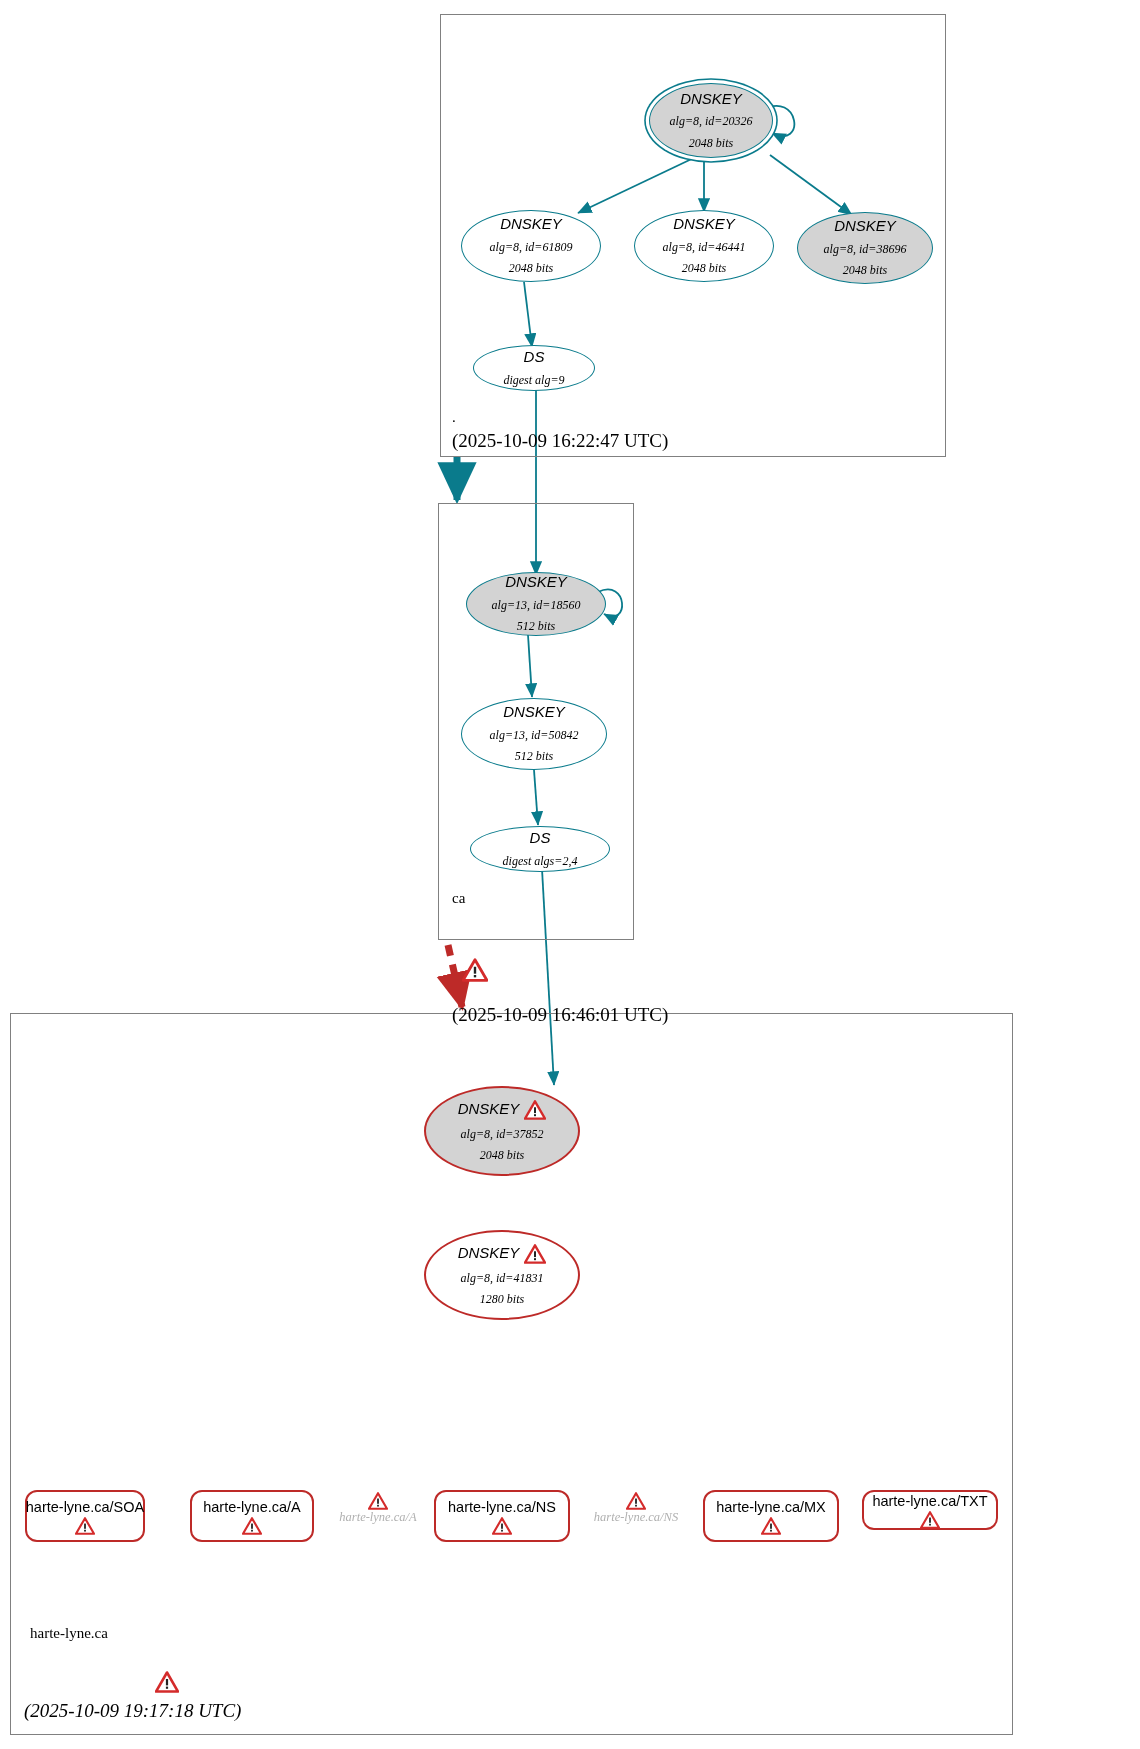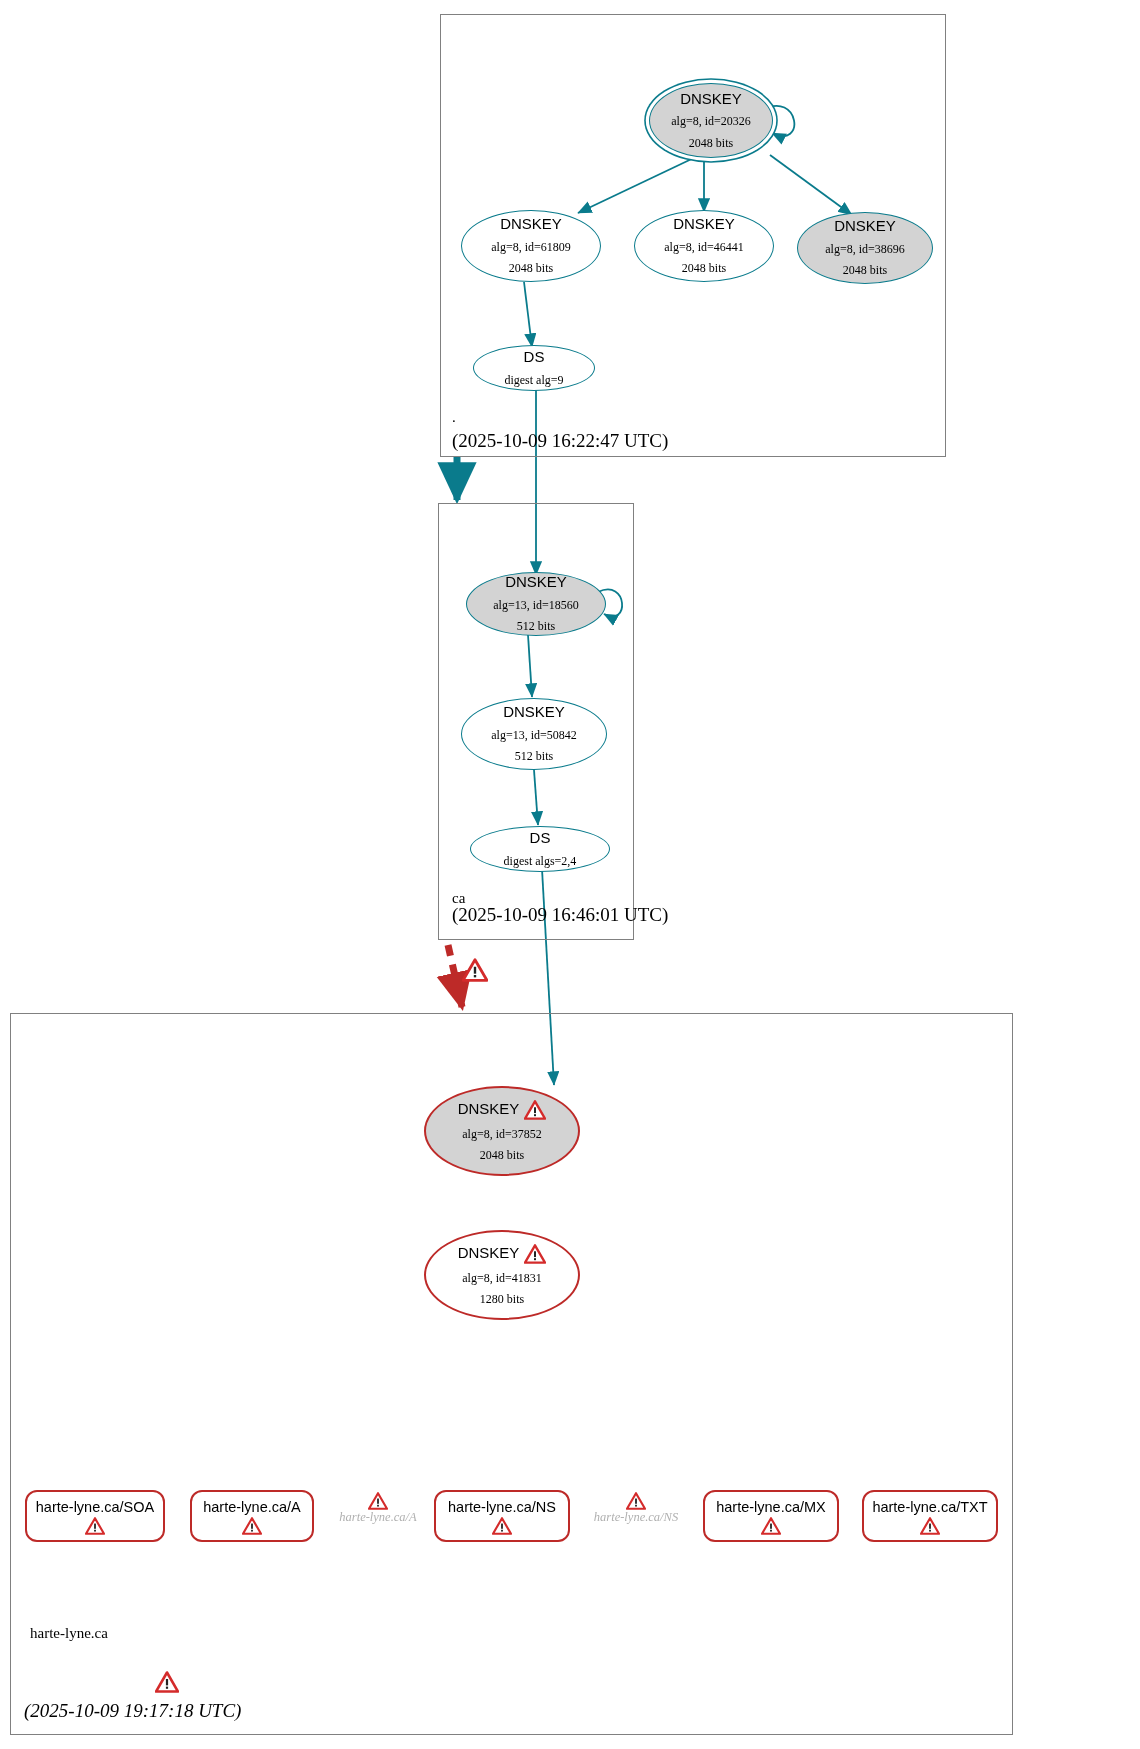--- a/index.html
+++ b/index.html
@@ -43,20 +43,21 @@
     box-sizing: border-box;
     display: flex;
     flex-direction: column;
     align-items: center;
     justify-content: center;
     text-align: center;
     line-height: 1.12;
   }
   .ellipse {
     border-radius: 50%;
+    font-style: italic;
   }
   .node .t1 {
     font-family: "Liberation Sans", sans-serif;
     font-size: 15px;
     color: #000000;
     white-space: nowrap;
   }
   .node .t2, .node .t3 {
     font-family: "Liberation Serif", serif;
     font-size: 12px;
@@ -160,21 +161,21 @@
 </svg>
 
 <div class="zone-box" style="left:440px; top:14px; width:506px; height:443px;"></div>
 <div class="zone-box" style="left:438px; top:503px; width:196px; height:437px;"></div>
 <div class="zone-box" style="left:10px; top:1013px; width:1003px; height:722px;"></div>
 
 <div class="zone-label zone-name" style="left:452px; top:409px;">.</div>
 <div class="zone-label zone-time" style="left:452px; top:430px;">(2025-10-09 16:22:47 UTC)</div>
 
 <div class="zone-label zone-name" style="left:452px; top:890px;text-align:right;">ca</div>
-<div class="zone-label zone-time" style="left:452px; top:864px;margin-top:40px;">(2025-10-09 16:46:01 UTC)</div>
+<div class="zone-label zone-time" style="left:452px; top:964px;margin-top:40px;">(2025-10-09 16:46:01 UTC)</div>
 
 <div class="zone-label zone-name" style="left:30px; top:1625px;">harte-lyne.ca</div>
 <div class="zone-label zone-time" style="left:24px; top:1700px;font-style:italic;">(2025-10-09 19:17:18 UTC)</div>
 <span class="warn" style="position:absolute; left:155px; top:1671px;">
   <svg width="24" height="22" viewBox="0 0 24 22">
     <path d="M12 1.5 L23 20.5 L1 20.5 Z" fill="#ffffff" stroke="#d42b2b" stroke-width="2.6" stroke-linejoin="round"></path>
     <rect x="10.9" y="8" width="2.2" height="6.4" fill="#222"></rect>
     <rect x="10.9" y="15.6" width="2.2" height="2.2" fill="#222"></rect>
   </svg>
 </span>
@@ -256,21 +257,21 @@
         <path d="M12 1.5 L23 20.5 L1 20.5 Z" fill="#ffffff" stroke="#d42b2b" stroke-width="2.6" stroke-linejoin="round"></path>
         <rect x="10.9" y="8" width="2.2" height="6.4" fill="#222"></rect>
         <rect x="10.9" y="15.6" width="2.2" height="2.2" fill="#222"></rect>
       </svg>
     </span>
   </div>
   <div class="t2">alg=8, id=41831</div>
   <div class="t3">1280 bits</div>
 </div>
 
-<div class="rrset" style="left:25px; top:1490px; width:140px; height:52px;">
+<div class="rrset" style="left:25px; top:1490px; width:120px; height:52px;">
   <div class="label">harte-lyne.ca/SOA</div>
   <span class="warn" style="margin-top:2px;">
     <svg width="20" height="18" viewBox="0 0 24 22">
       <path d="M12 1.5 L23 20.5 L1 20.5 Z" fill="#ffffff" stroke="#d42b2b" stroke-width="2.6" stroke-linejoin="round"></path>
       <rect x="10.9" y="8" width="2.2" height="6.4" fill="#222"></rect>
       <rect x="10.9" y="15.6" width="2.2" height="2.2" fill="#222"></rect>
     </svg>
   </span>
 </div>
 
@@ -322,21 +323,21 @@
   <div class="label">harte-lyne.ca/MX</div>
   <span class="warn" style="margin-top:2px;">
     <svg width="20" height="18" viewBox="0 0 24 22">
       <path d="M12 1.5 L23 20.5 L1 20.5 Z" fill="#ffffff" stroke="#d42b2b" stroke-width="2.6" stroke-linejoin="round"></path>
       <rect x="10.9" y="8" width="2.2" height="6.4" fill="#222"></rect>
       <rect x="10.9" y="15.6" width="2.2" height="2.2" fill="#222"></rect>
     </svg>
   </span>
 </div>
 
-<div class="rrset" style="left:862px; top:1490px; width:136px; height:52px;">
+<div class="rrset" style="left:862px; top:1490px; width:136px; height:40px;">
   <div class="label">harte-lyne.ca/TXT</div>
   <span class="warn" style="margin-top:2px;">
     <svg width="20" height="18" viewBox="0 0 24 22">
       <path d="M12 1.5 L23 20.5 L1 20.5 Z" fill="#ffffff" stroke="#d42b2b" stroke-width="2.6" stroke-linejoin="round"></path>
       <rect x="10.9" y="8" width="2.2" height="6.4" fill="#222"></rect>
       <rect x="10.9" y="15.6" width="2.2" height="2.2" fill="#222"></rect>
     </svg>
   </span>
 </div>
 

